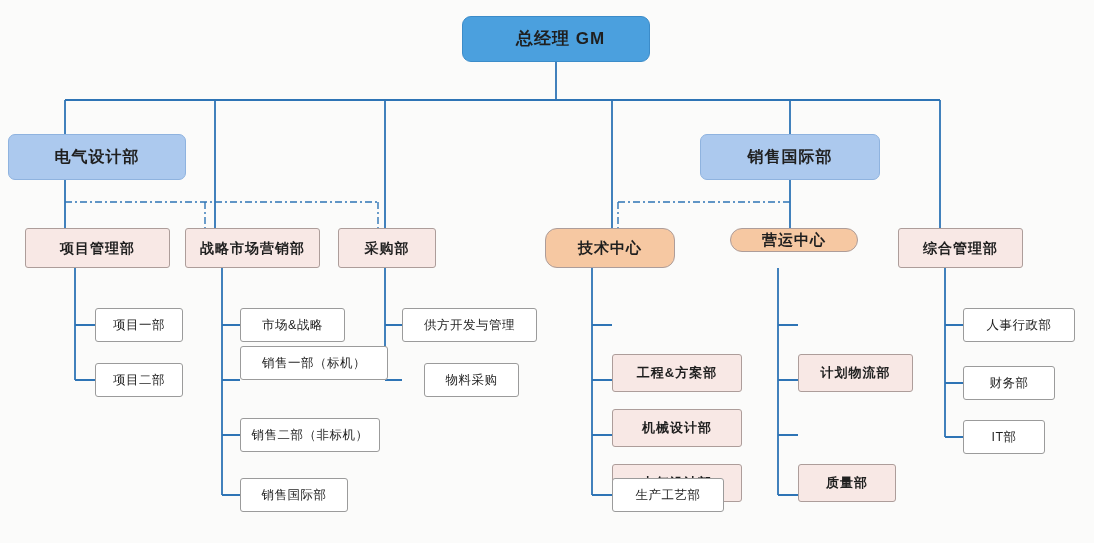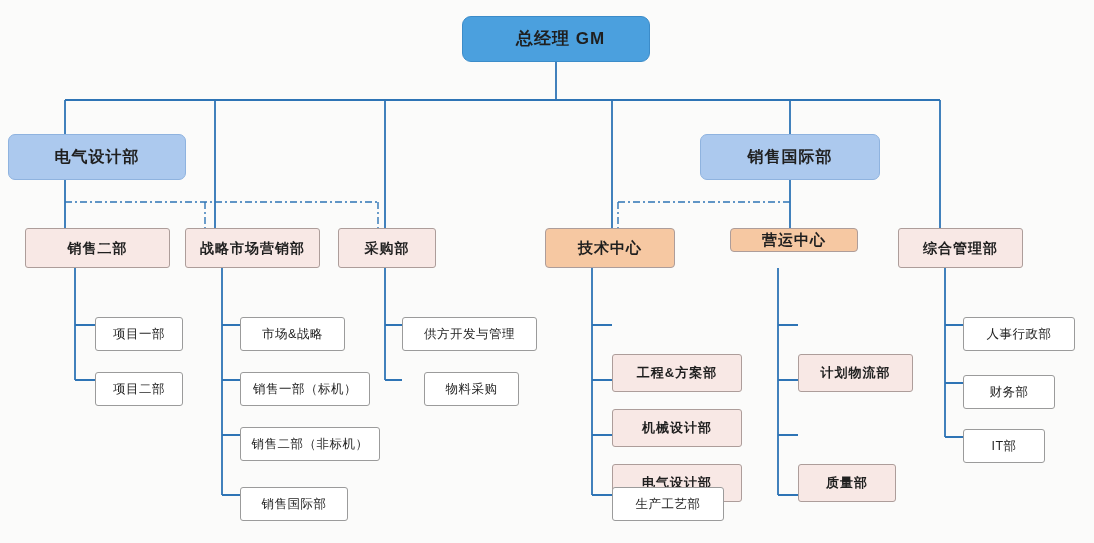--- a/index.html
+++ b/index.html
@@ -38,29 +38,28 @@
   .dept{
     background:var(--dept_fill,#F8E8E5);
     border:1px solid var(--dept_border,#AD9D9A);
     font-size:14px;font-weight:bold;
     border-radius:3px;
   }
   .center{
     background:var(--center_fill,#F6C8A2);
     border:1px solid var(--center_border,#AD9D9A);
     font-size:15px;font-weight:bold;
-    border-radius:4px;
+    border-radius:12px;
   }
   .child{
     background:var(--child_fill,#FFFFFF);
     border:1px solid var(--child_border,#9B9B9B);
     font-size:12.5px;font-weight:normal;
     border-radius:3px;
     letter-spacing:0.5px;
-    margin-top:9px;
   }
   .child-pink{
     background:var(--childpink_fill,#F8E8E5);
     border:1px solid var(--dept_border,#AD9D9A);
     font-size:13px;font-weight:bold;
     border-radius:3px;
     margin-top:48px;
   }
 </style>
 </head>
@@ -98,32 +97,32 @@
         M618,202 V228
       "></path>
     </g>
   </svg>
 
   <div class="node lvl-top" style="left:462px;top:16px;width:188px;height:46px">总经理 GM</div>
 
   <div class="node lvl-vp" style="left:8px;top:134px;width:178px;height:46px">电气设计部</div>
   <div class="node lvl-vp" style="left:700px;top:134px;width:180px;height:46px">销售国际部</div>
 
-  <div class="node dept" style="left:25px;top:228px;width:145px;height:40px">销售二部</div>
+  <div class="node dept" style="left:25px;top:228px;width:145px;height:40px">项目管理部</div>
   <div class="node dept" style="left:185px;top:228px;width:135px;height:40px">战略市场营销部</div>
   <div class="node dept" style="left:338px;top:228px;width:98px;height:40px">采购部</div>
   <div class="node center" style="left:545px;top:228px;width:130px;height:40px">技术中心</div>
   <div class="node center" style="left:730px;top:228px;width:128px;height:24px">营运中心</div>
   <div class="node dept" style="left:898px;top:228px;width:125px;height:40px">综合管理部</div>
 
   <div class="node child" style="left:95px;top:308px;width:88px;height:34px">项目一部</div>
   <div class="node child" style="left:240px;top:308px;width:105px;height:34px">市场&amp;战略</div>
 
   <div class="node child" style="left:95px;top:363px;width:88px;height:34px">项目二部</div>
-  <div class="node child" style="left:240px;top:363px;width:130px;height:34px">销售一部（标机）</div>
+  <div class="node child" style="left:240px;top:346px;width:148px;height:34px">销售一部（标机）</div>
   <div class="node child" style="left:240px;top:418px;width:140px;height:34px">销售二部（非标机）</div>
   <div class="node child" style="left:240px;top:478px;width:108px;height:34px">销售国际部</div>
 
   <div class="node child" style="left:402px;top:308px;width:135px;height:34px">供方开发与管理</div>
   <div class="node child" style="left:424px;top:363px;width:95px;height:34px">物料采购</div>
 
   <div class="node child-pink" style="left:612px;top:306px;width:130px;height:38px">工程&amp;方案部</div>
   <div class="node child-pink" style="left:612px;top:361px;width:130px;height:38px">机械设计部</div>
   <div class="node child-pink" style="left:612px;top:416px;width:130px;height:38px">电气设计部</div>
   <div class="node child" style="left:612px;top:478px;width:112px;height:34px">生产工艺部</div>

